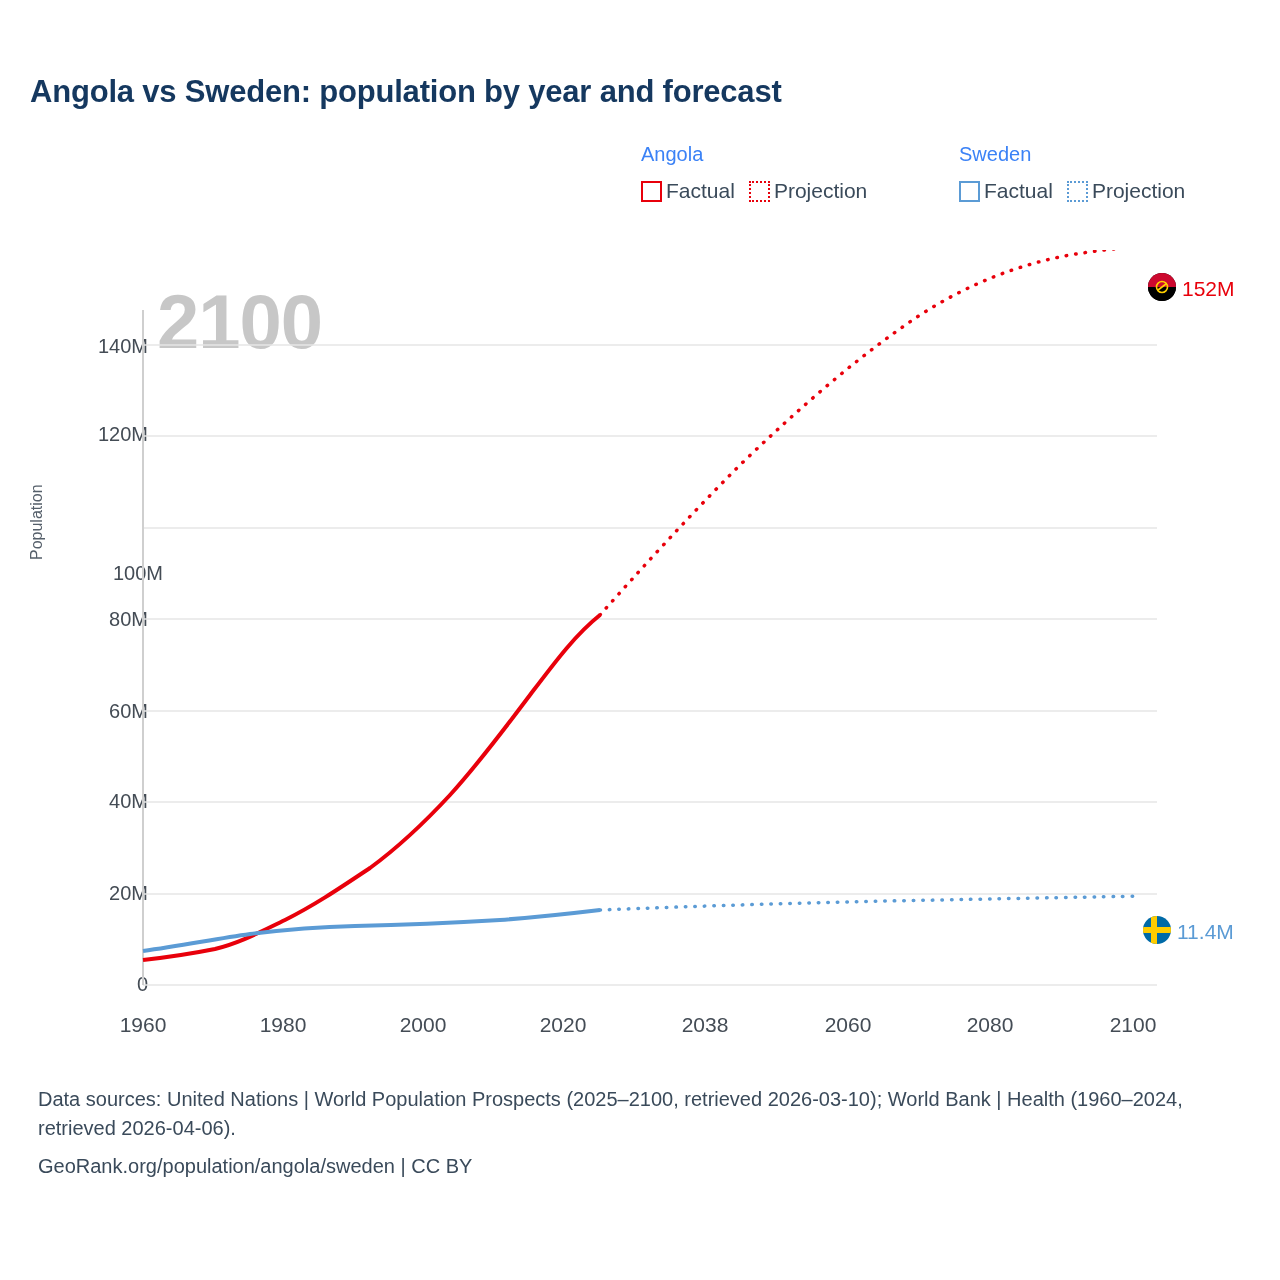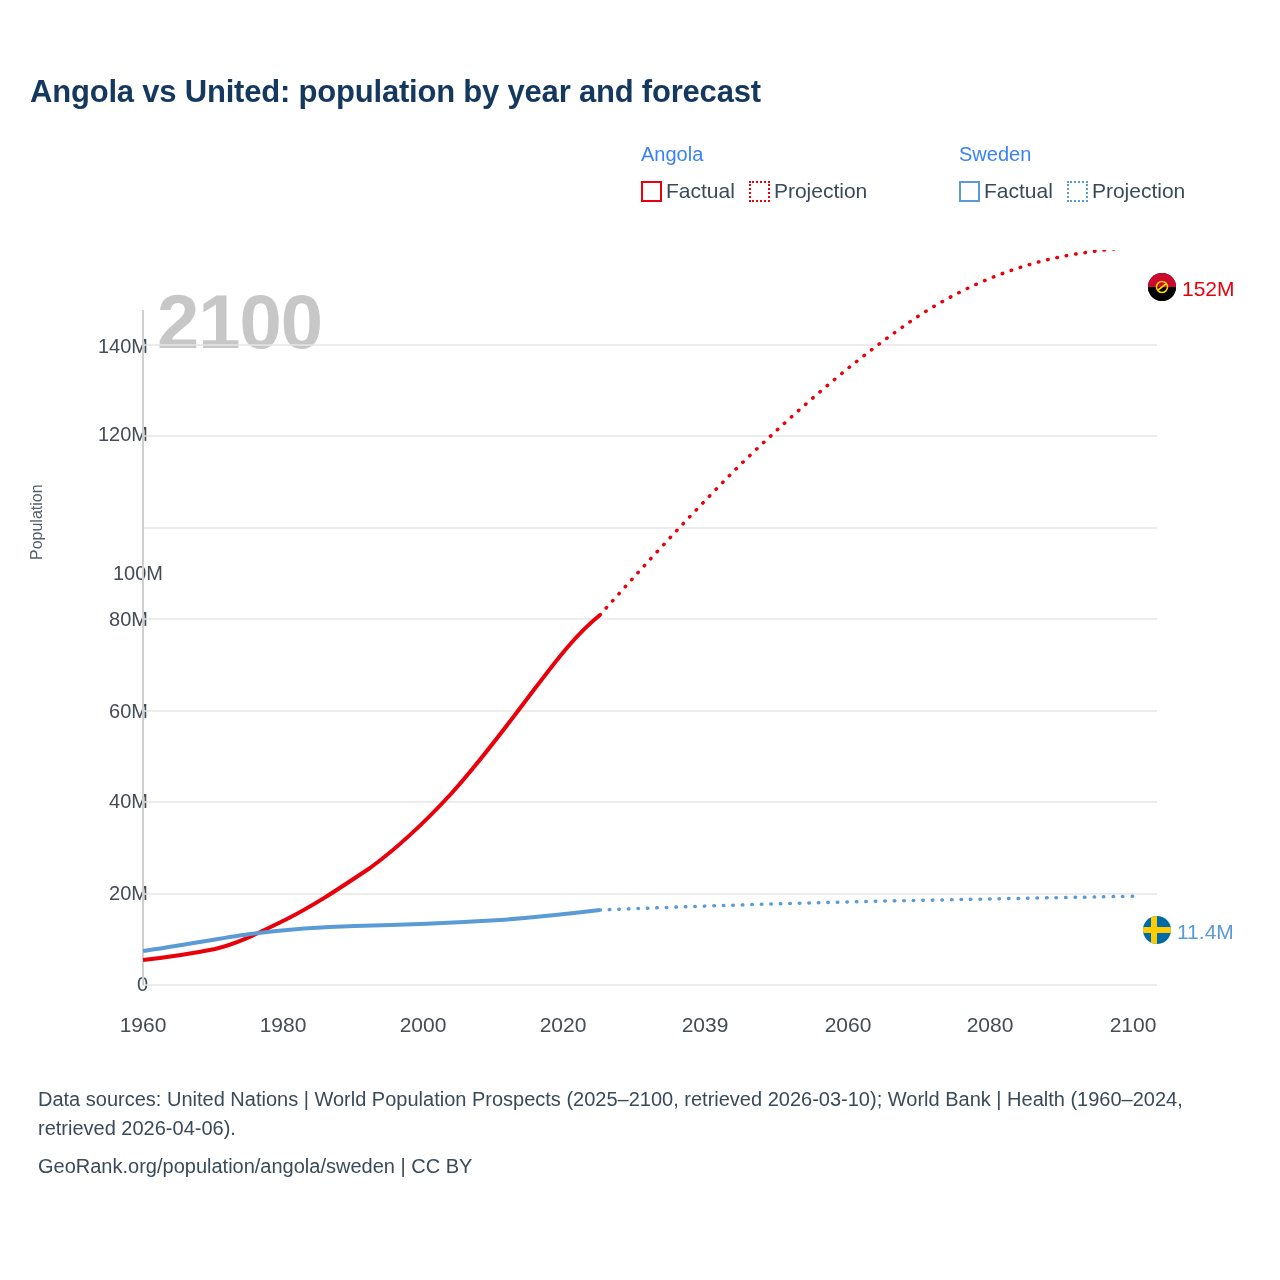--- a/index.html
+++ b/index.html
@@ -132,21 +132,21 @@
     color: #3a4a5a;
     line-height: 29px;
   }
   .footer .src2 { display: block; margin-top: 9px; }
 </style>
 </head>
 <body>
 
 <div class="page">
 
-  <div class="title">Angola vs United: population by year and forecast</div>
+  <div class="title">Angola vs Sweden: population by year and forecast</div>
 
   <div class="legend">
     <div class="legend-group-title" style="left:0px; top:0px;">Angola</div>
     <div class="legend-row" style="left:0px;">
       <div class="legend-item">
         <span class="swatch solid-red"></span>
         <span class="legend-label">Factual</span>
       </div>
       <div class="legend-item">
         <span class="swatch dot-red"></span>
@@ -177,21 +177,21 @@
   <div class="ytick" style="left:0px; top:608px;">80M</div>
   <div class="ytick" style="left:0px; top:700px;">60M</div>
   <div class="ytick" style="left:0px; top:790px;">40M</div>
   <div class="ytick" style="left:0px; top:882px;">20M</div>
   <div class="ytick" style="left:0px; top:973px;">0</div>
 
   <div class="xtick" style="left:93px; top:1013px;">1960</div>
   <div class="xtick" style="left:233px; top:1013px;">1980</div>
   <div class="xtick" style="left:373px; top:1013px;">2000</div>
   <div class="xtick" style="left:513px; top:1013px;">2020</div>
-  <div class="xtick" style="left:655px; top:1013px;">2039</div>
+  <div class="xtick" style="left:655px; top:1013px;">2038</div>
   <div class="xtick" style="left:798px; top:1013px;">2060</div>
   <div class="xtick" style="left:940px; top:1013px;">2080</div>
   <div class="xtick" style="left:1083px; top:1013px;">2100</div>
 
   <svg class="plot" viewBox="0 0 1280 800" width="1280" height="800">
 
     <g>
       <line x1="143" y1="95" x2="1157" y2="95" stroke="#e6e6e6" stroke-width="1.5"></line>
       <line x1="143" y1="186" x2="1157" y2="186" stroke="#e6e6e6" stroke-width="1.5"></line>
       <line x1="143" y1="278" x2="1157" y2="278" stroke="#e6e6e6" stroke-width="1.5"></line>

